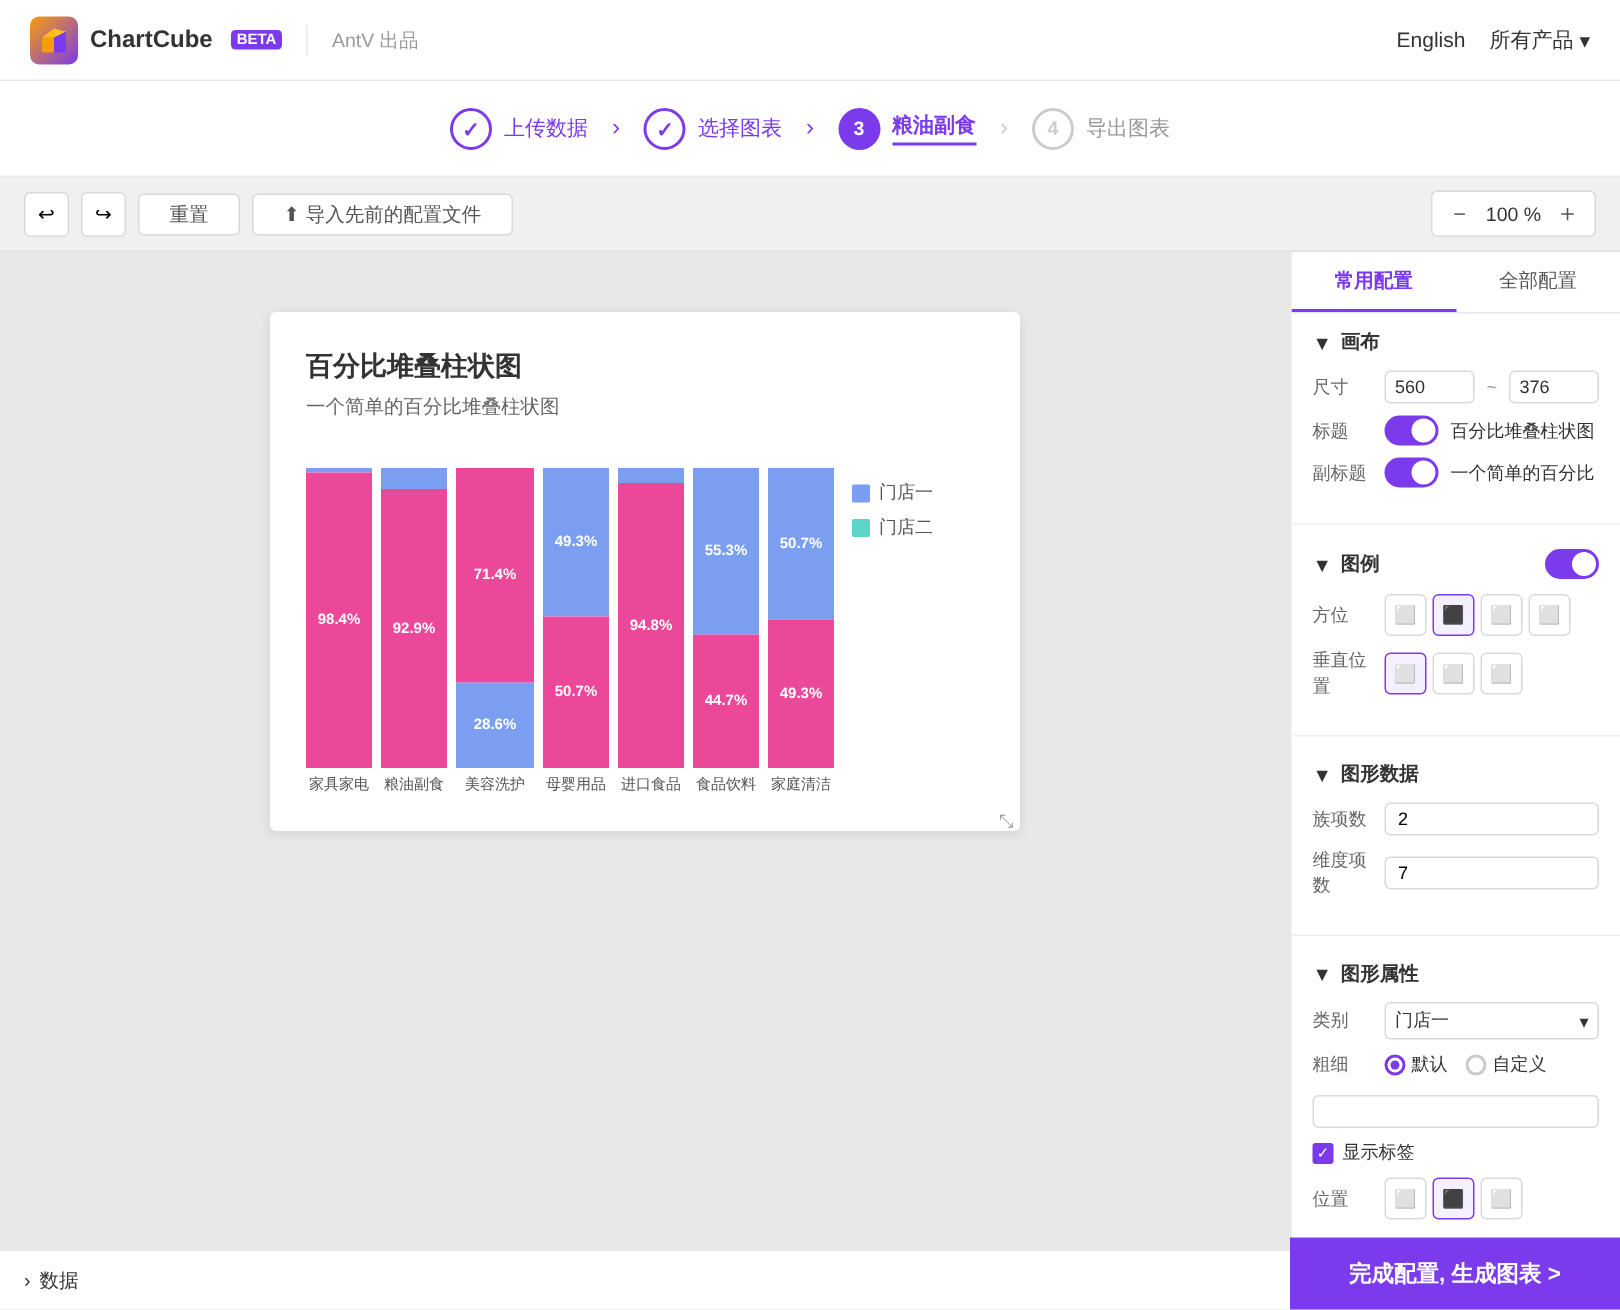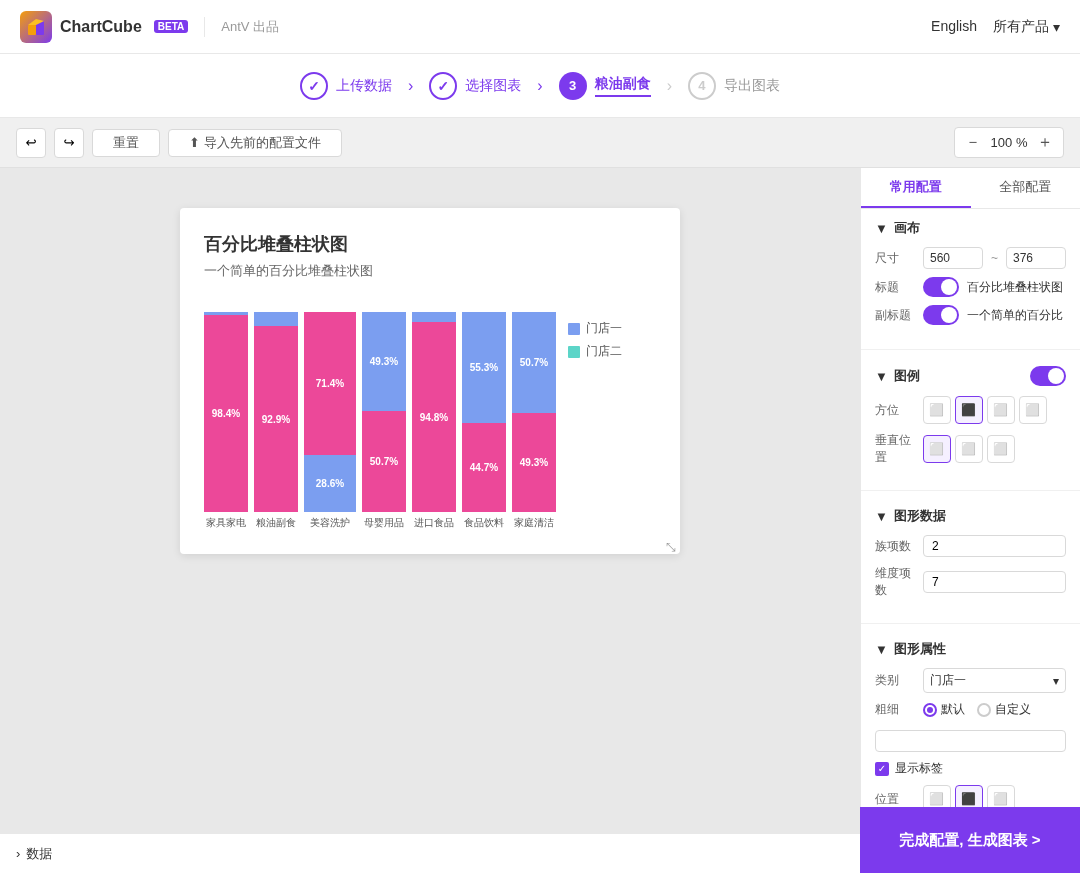--- a/index.html
+++ b/index.html
@@ -102,21 +102,21 @@
 
     .checkbox-item { display: flex; align-items: center; gap: 6px; font-size: 12px; color: #333; cursor: pointer; }
     .checkbox { width: 14px; height: 14px; border-radius: 2px; background: #7c3aed; display: flex; align-items: center; justify-content: center; }
     .checkbox::after { content: '✓'; color: #fff; font-size: 10px; }
 
     .custom-input { border: 1px solid #d9d9d9; border-radius: 4px; padding: 3px 8px; font-size: 12px; width: 100%; margin-top: 4px; color: #ccc; }
 
     
     .bottom-bar { height: 40px; background: #fff; border-top: 1px solid #e8e8e8; display: flex; align-items: center; padding: 0 16px; }
     .data-toggle { display: flex; align-items: center; gap: 6px; cursor: pointer; font-size: 13px; color: #333; }
-    .complete-btn { position: fixed; bottom: 0; right: 0; width: 220px; height: 66px; background: #7c3aed; color: #fff; border: none; font-size: 15px; font-weight: 600; cursor: pointer; display: flex; align-items: center; justify-content: center; gap: 8px; }
+    .complete-btn { position: fixed; bottom: 0; right: 0; width: 220px; height: 48px; background: #7c3aed; color: #fff; border: none; font-size: 15px; font-weight: 600; cursor: pointer; display: flex; align-items: center; justify-content: center; gap: 8px; }
   </style>
 </head>
 <body>
 
 <div class="header">
   <div class="header-left">
     <div class="logo">
       <div class="logo-icon">
         <svg width="20" height="20" viewBox="0 0 20 20" fill="none">
           <rect x="2" y="8" width="8" height="10" fill="#f59e0b" rx="1"></rect>

